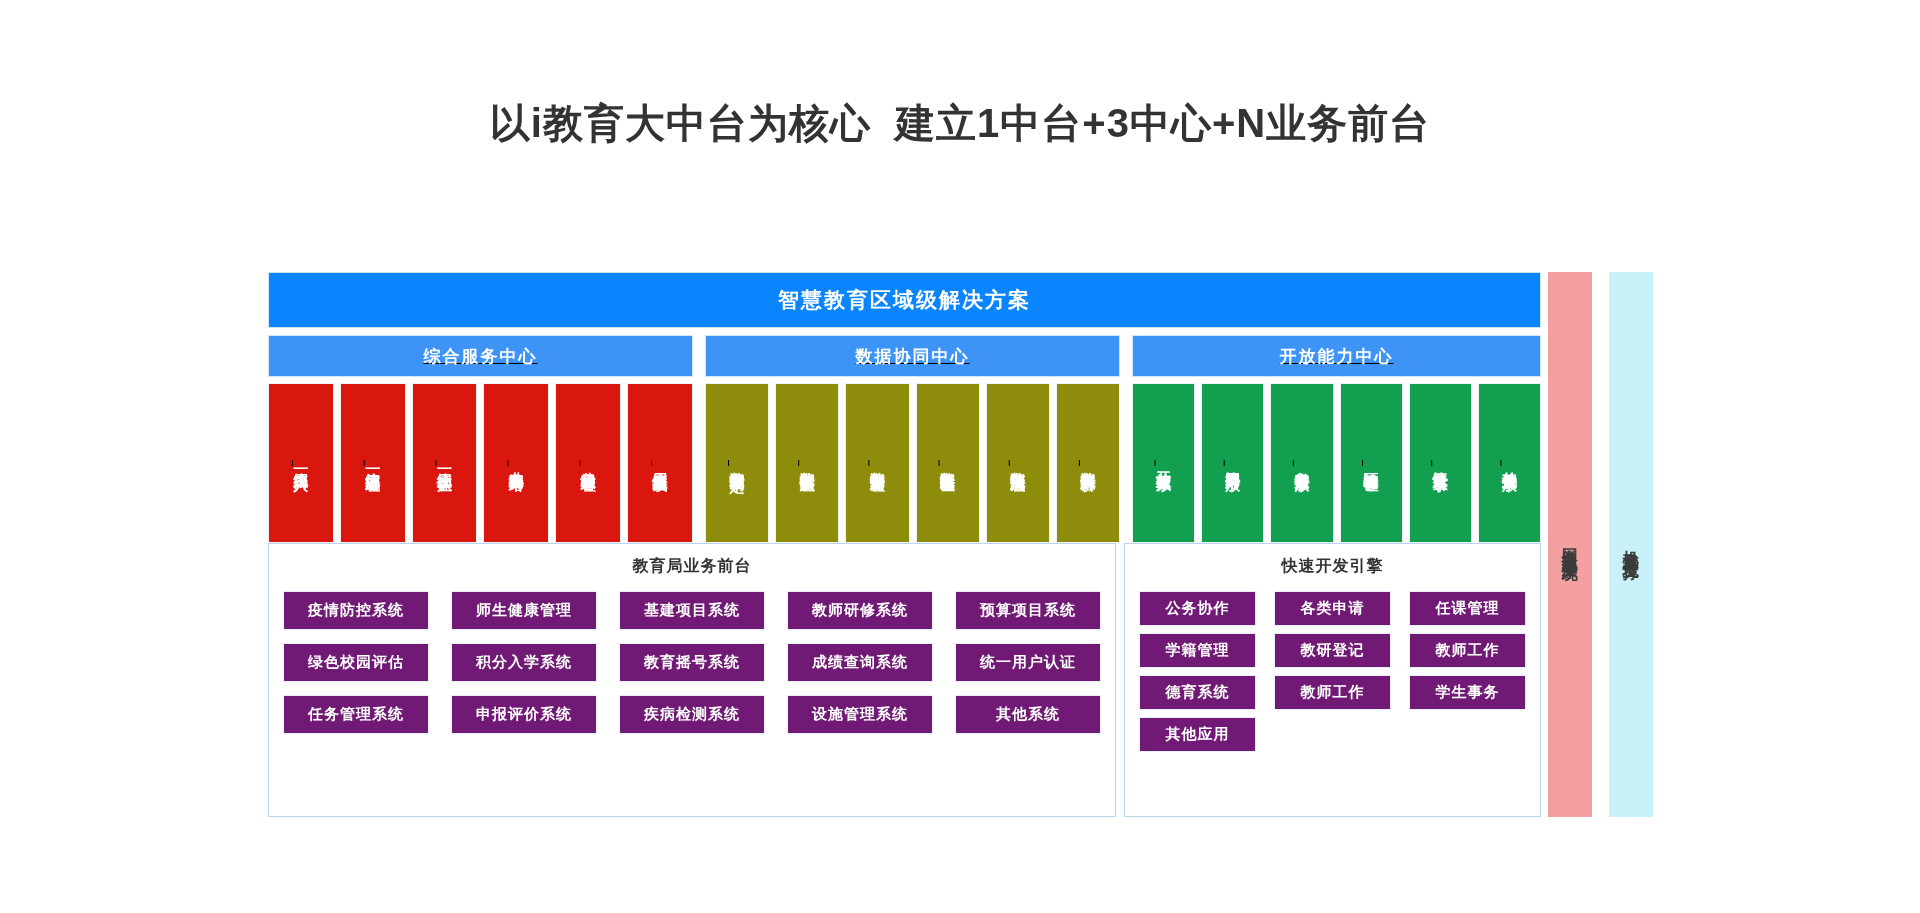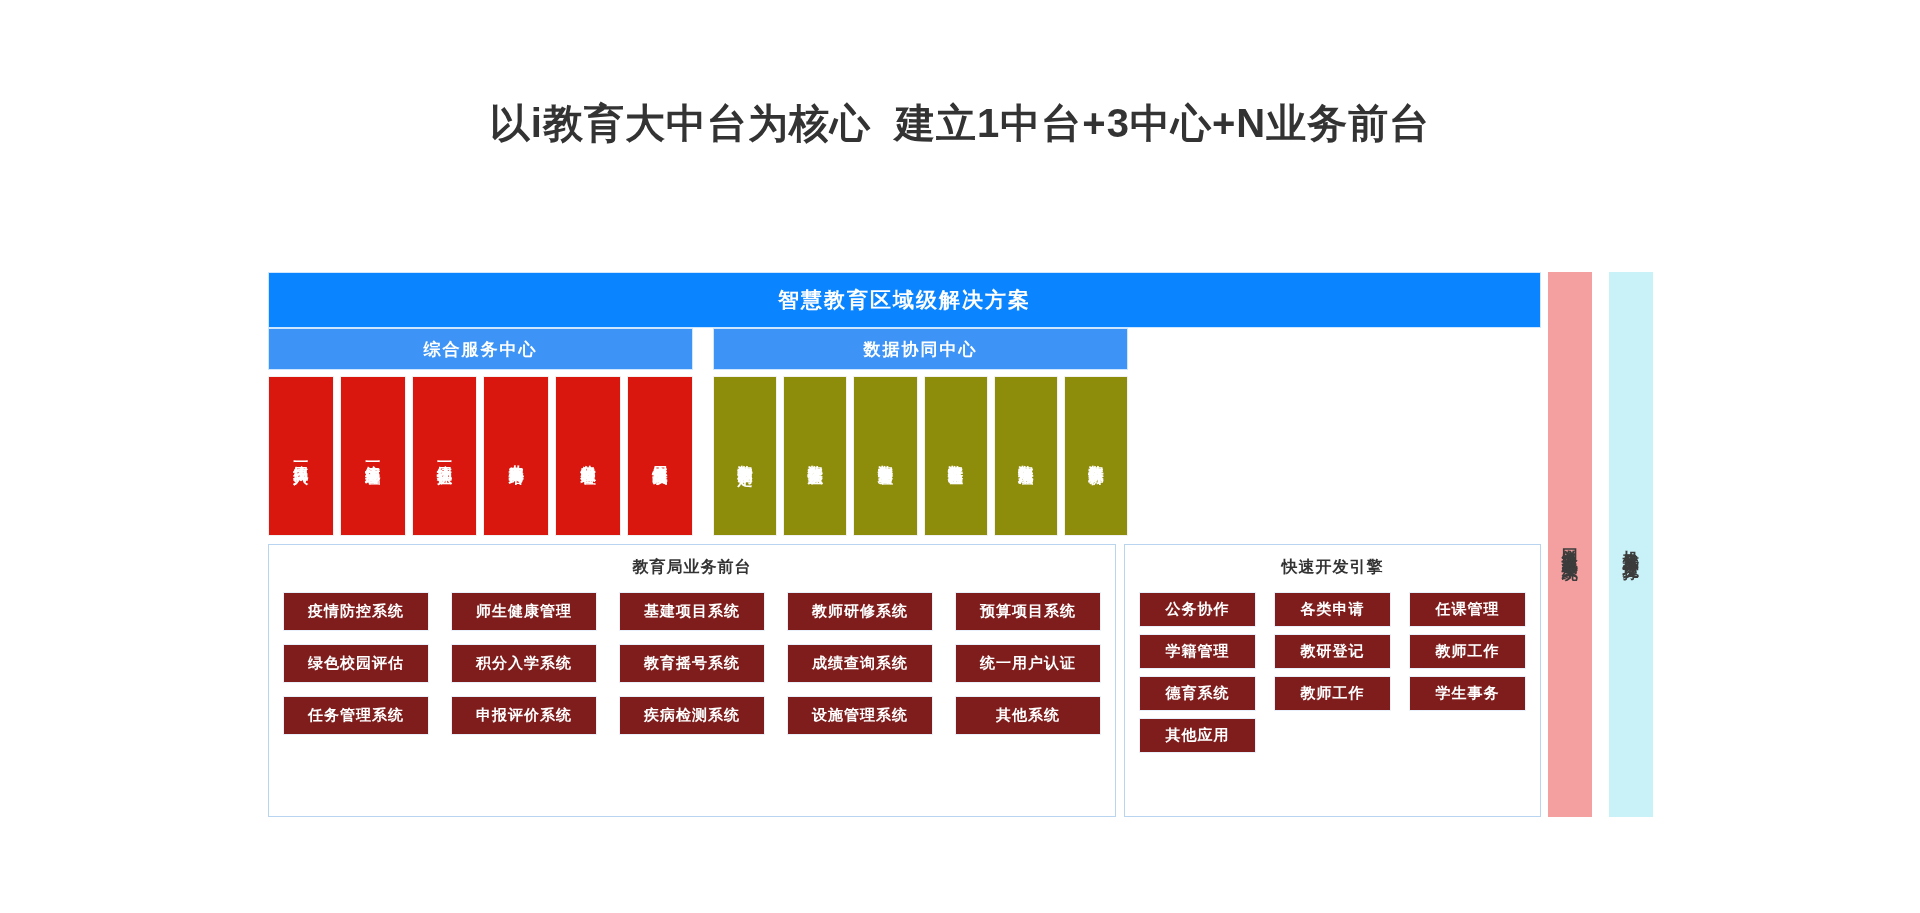--- a/index.html
+++ b/index.html
@@ -57,22 +57,24 @@
     justify-content: center;
     color: #ffffff;
     font-size: 21px;
     font-weight: bold;
     letter-spacing: 2px;
     box-sizing: border-box;
   }
 
   
   .centers-row {
-    display: flex;
-    gap: 20px;
+    margin-top: 7px;
+    display: flex;
+    gap: 12px;
+    text-decoration: underline;
   }
   .center-col {
     flex: 1;
     display: flex;
     flex-direction: column;
   }
   .center-col.c-service  { flex: 0 0 425px; }
   .center-col.c-data     { flex: 0 0 415px; }
   .center-col.c-open     { flex: 1 1 auto; }
 
@@ -111,21 +113,20 @@
     writing-mode: vertical-rl;
     text-orientation: upright;
     padding: 6px 0;
   }
   .cap.red   { background: #d9170f; }
   .cap.olive { background: #8e8c0b; }
   .cap.green { background: #12a050; }
 
   
   .fronts-row {
-    margin-top: 8px;
     display: flex;
     gap: 8px;
     flex: 1 1 auto;
   }
   .front-panel {
     border: 1px solid #b9d4ef;
     background: #ffffff;
     box-sizing: border-box;
     padding: 12px 14px 14px 14px;
     display: flex;
@@ -147,21 +148,21 @@
     display: grid;
     grid-template-columns: repeat(5, 1fr);
     gap: 13px 22px;
   }
   .app-grid-school {
     display: grid;
     grid-template-columns: repeat(3, 1fr);
     gap: 7px 18px;
   }
   .app-btn {
-    background: #7f1d1d;
+    background: #701a75;
     border: 1px solid #e8f1fb;
     color: #ffffff;
     font-size: 15px;
     font-weight: bold;
     letter-spacing: 1px;
     text-align: center;
     padding: 9px 2px;
     box-sizing: border-box;
     white-space: nowrap;
   }
@@ -222,20 +223,33 @@
         <div class="capability-row">
           <div class="cap olive">数据标准制定</div>
           <div class="cap olive">数据接入认证</div>
           <div class="cap olive">数据安全管理</div>
           <div class="cap olive">数据采集验证</div>
           <div class="cap olive">数据清洗治理</div>
           <div class="cap olive">数据统计分析</div>
         </div>
       </div>
 
+      <div class="center-col c-open">
+        <div class="center-header">
+          <span>开放能力中心</span>
+        </div>
+        <div class="capability-row">
+          <div class="cap green">开放管理体系</div>
+          <div class="cap green">协同网络开放</div>
+          <div class="cap green">各类数据开放</div>
+          <div class="cap green">区块链和存证</div>
+          <div class="cap green">快速开发引擎</div>
+          <div class="cap green">其他技术开放</div>
+        </div>
+      </div>
 
     </div>
 
     <div class="fronts-row">
 
       <div class="front-panel bureau">
         <div class="front-title">教育局业务前台</div>
         <div class="app-grid">
           <div class="app-btn">疫情防控系统</div>
           <div class="app-btn">师生健康管理</div>

